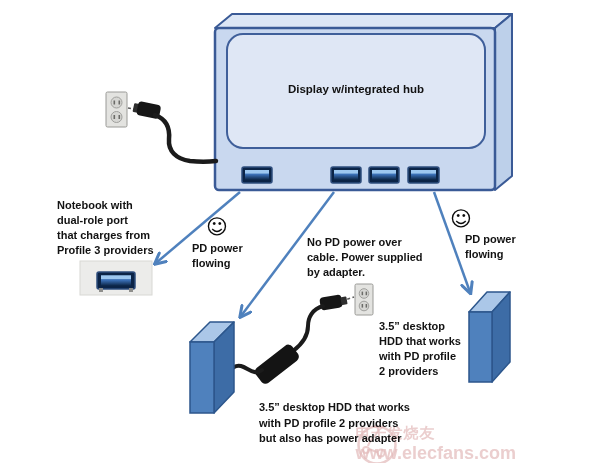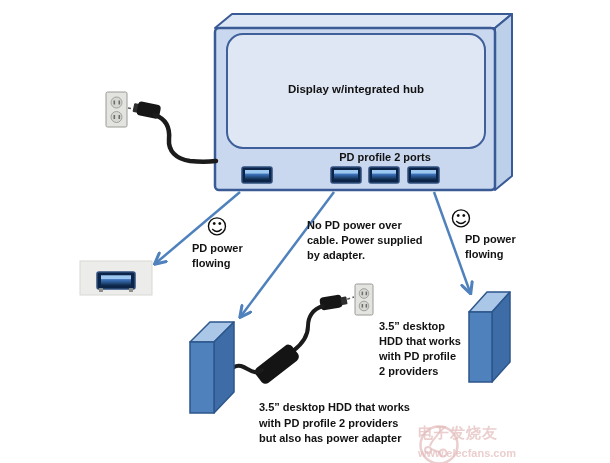--- a/index.html
+++ b/index.html
@@ -16,21 +16,21 @@
   .smiley{
     position:absolute;font-size:21px;line-height:22px;color:#0a0a0a;z-index:3;
     font-family:"DejaVu Sans",sans-serif;
   }
   .watermark{
     position:absolute;right:4px;bottom:2px;display:flex;align-items:center;gap:6px;
     z-index:2;opacity:.55;
   }
   .wm-text{color:rgba(205,135,135,.75);}
   .wm-name{font-size:15px;font-weight:700;line-height:26px;letter-spacing:1px;}
-  .wm-url{font-size:11px;font-weight:700;line-height:15px;text-align:right;}
+  .wm-url{font-size:18px;font-weight:700;line-height:15px;text-align:right;}
 </style>
 </head>
 <body>
 
 <div class="canvas">
 
   <svg width="610" height="463" viewBox="0 0 610 463">
     <defs>
       <linearGradient id="portGrad" x1="0" y1="0" x2="0" y2="1">
         <stop offset="0%" stop-color="#8fbce8"></stop>
@@ -129,28 +129,31 @@
     <g>
       <polygon points="469,312 492,312 510,292 487,292" fill="#abc7e8" stroke="#2c568c" stroke-width="1.5" stroke-linejoin="round"></polygon>
       <polygon points="492,312 510,292 510,362 492,382" fill="#3d6ca6" stroke="#2c568c" stroke-width="1.5" stroke-linejoin="round"></polygon>
       <rect x="469" y="312" width="23" height="70" fill="#4f81bd" stroke="#2c568c" stroke-width="1.5"></rect>
     </g>
   </svg>
 
   <div class="label center" style="left:227px;top:82px;width:258px;font-size:11.5px;">Display w/integrated hub</div>
 
 
-  <div class="label center" style="left:335px;top:150px;width:100px;">PD profile 2 ports</div>
 
+  <div class="label" style="left:57px;top:198px;width:125px;">Notebook with
+dual-role port
+that charges from
+Profile 3 providers</div>
 
   <div class="smiley" style="left:206px;top:216px;">☺</div>
   <div class="label" style="left:192px;top:241px;width:70px;">PD power
 flowing</div>
 
-  <div class="label" style="left:307px;top:218px;width:125px;">No PD power over
+  <div class="label" style="left:307px;top:235px;width:125px;">No PD power over
 cable. Power supplied
 by adapter.</div>
 
   <div class="label" style="left:239px;top:400px;width:165px;line-height:15.5px;margin-left:20px;">3.5” desktop HDD that works
 with PD profile 2 providers
 but also has power adapter</div>
 
   <div class="label" style="left:379px;top:319px;width:90px;line-height:15px;">3.5” desktop
 HDD that works
 with PD profile

